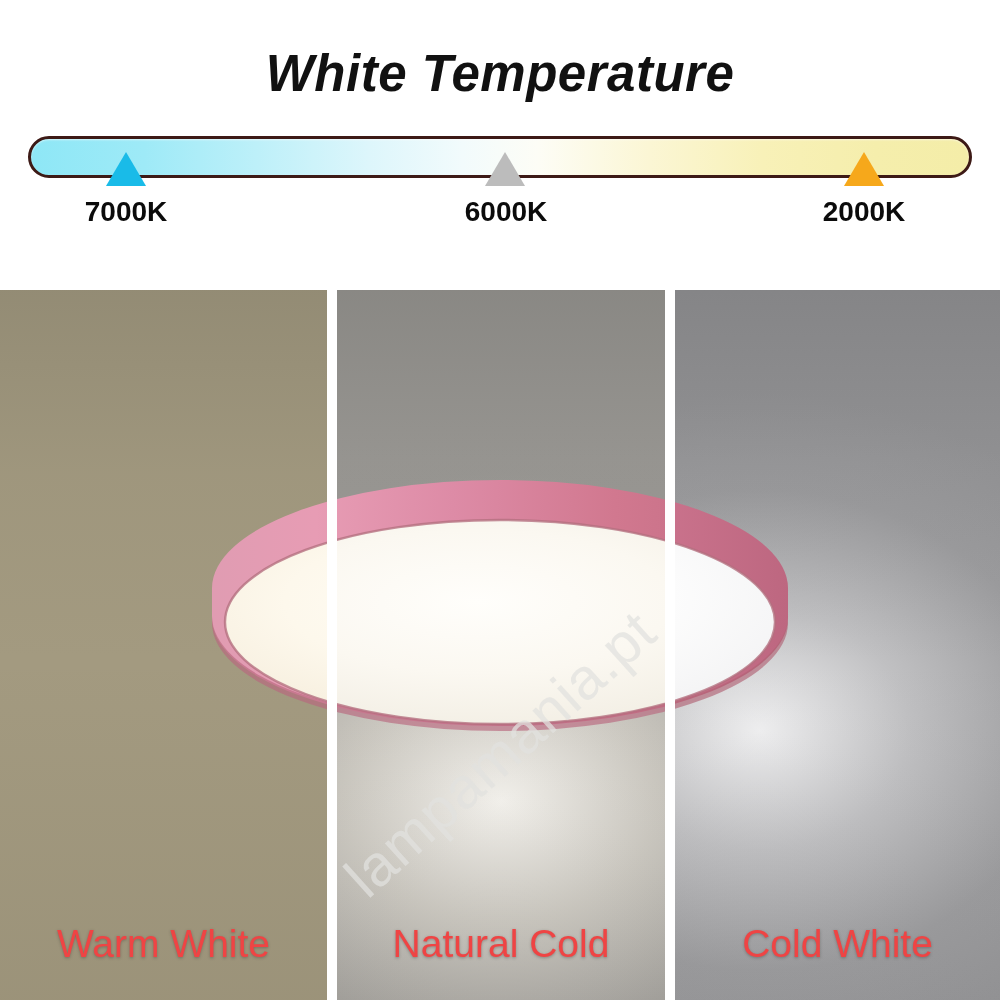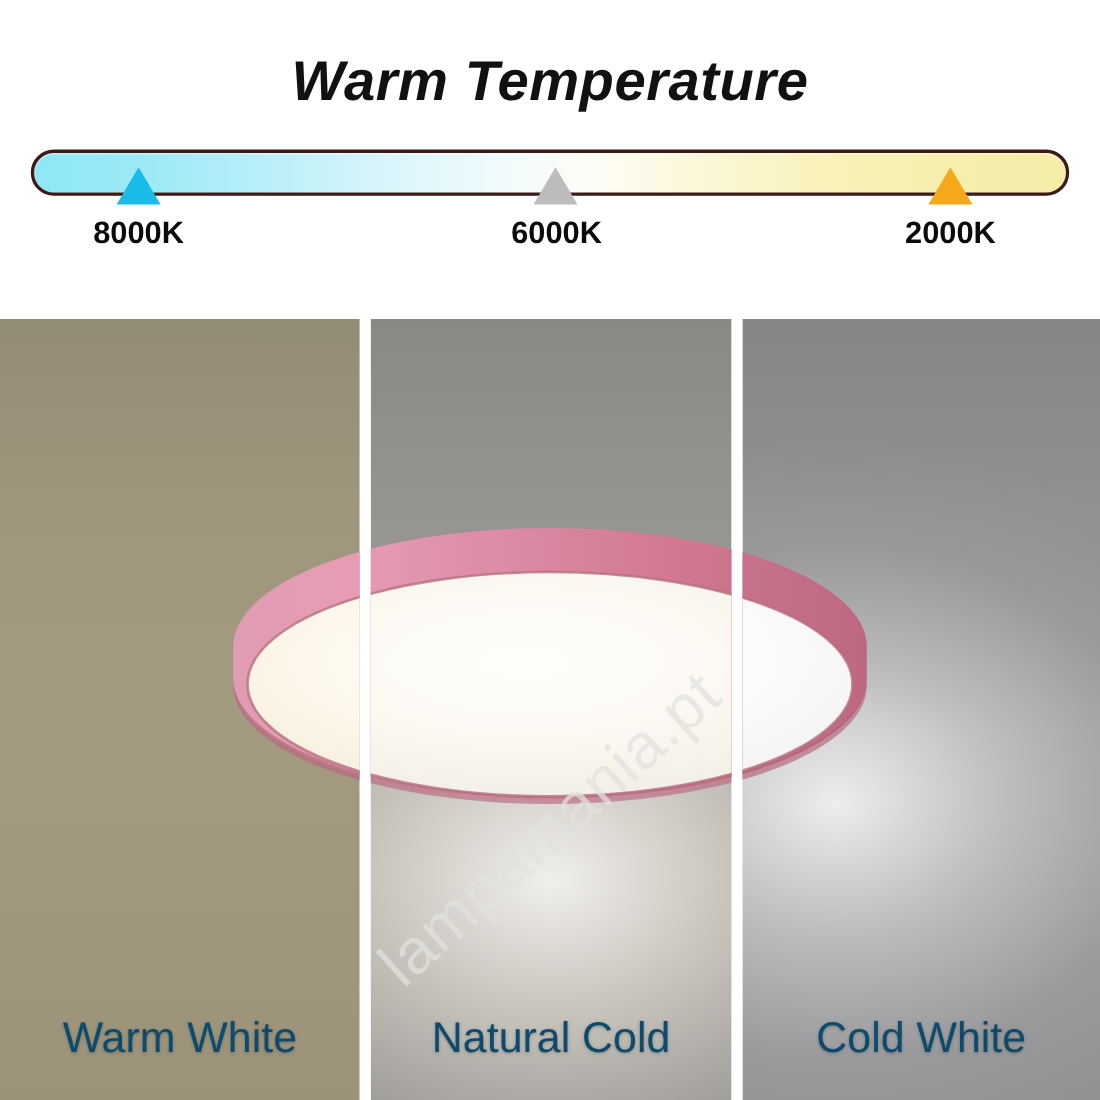--- a/index.html
+++ b/index.html
@@ -177,43 +177,43 @@
   #panel-cold  .watermark   { left:-405px; }
 
   
   .panel-caption {
     position:absolute;
     left:0; bottom:34px; width:100%;
     text-align:center;
     font-family:"Liberation Sans", sans-serif;
     font-size:39px;
     font-weight:400;
-    color:#0c4a6e;
+    color:#ef4444;
     text-shadow:0 1px 3px rgba(60,58,52,0.40);
     white-space:nowrap;
   }
 </style>
 </head>
 <body>
 
 <div id="stage">
 
   <div id="header">
 
-    <div id="page-title">Warm Temperature</div>
+    <div id="page-title">White Temperature</div>
 
     <div id="scale-wrap">
       <div id="scale-bar"></div>
     </div>
 
     <div class="marker" id="marker-6000k"></div>
     <div class="marker" id="marker-4500k"></div>
     <div class="marker" id="marker-3000k"></div>
 
-    <div class="k-label" id="label-6000k">8000K</div>
+    <div class="k-label" id="label-6000k">7000K</div>
     <div class="k-label" id="label-4500k">6000K</div>
     <div class="k-label" id="label-3000k">2000K</div>
   </div>
 
   <div id="panels">
 
     <div class="panel" id="panel-warm">
       <div class="panel-bg"></div>
       <div class="panel-tint"></div>
 

